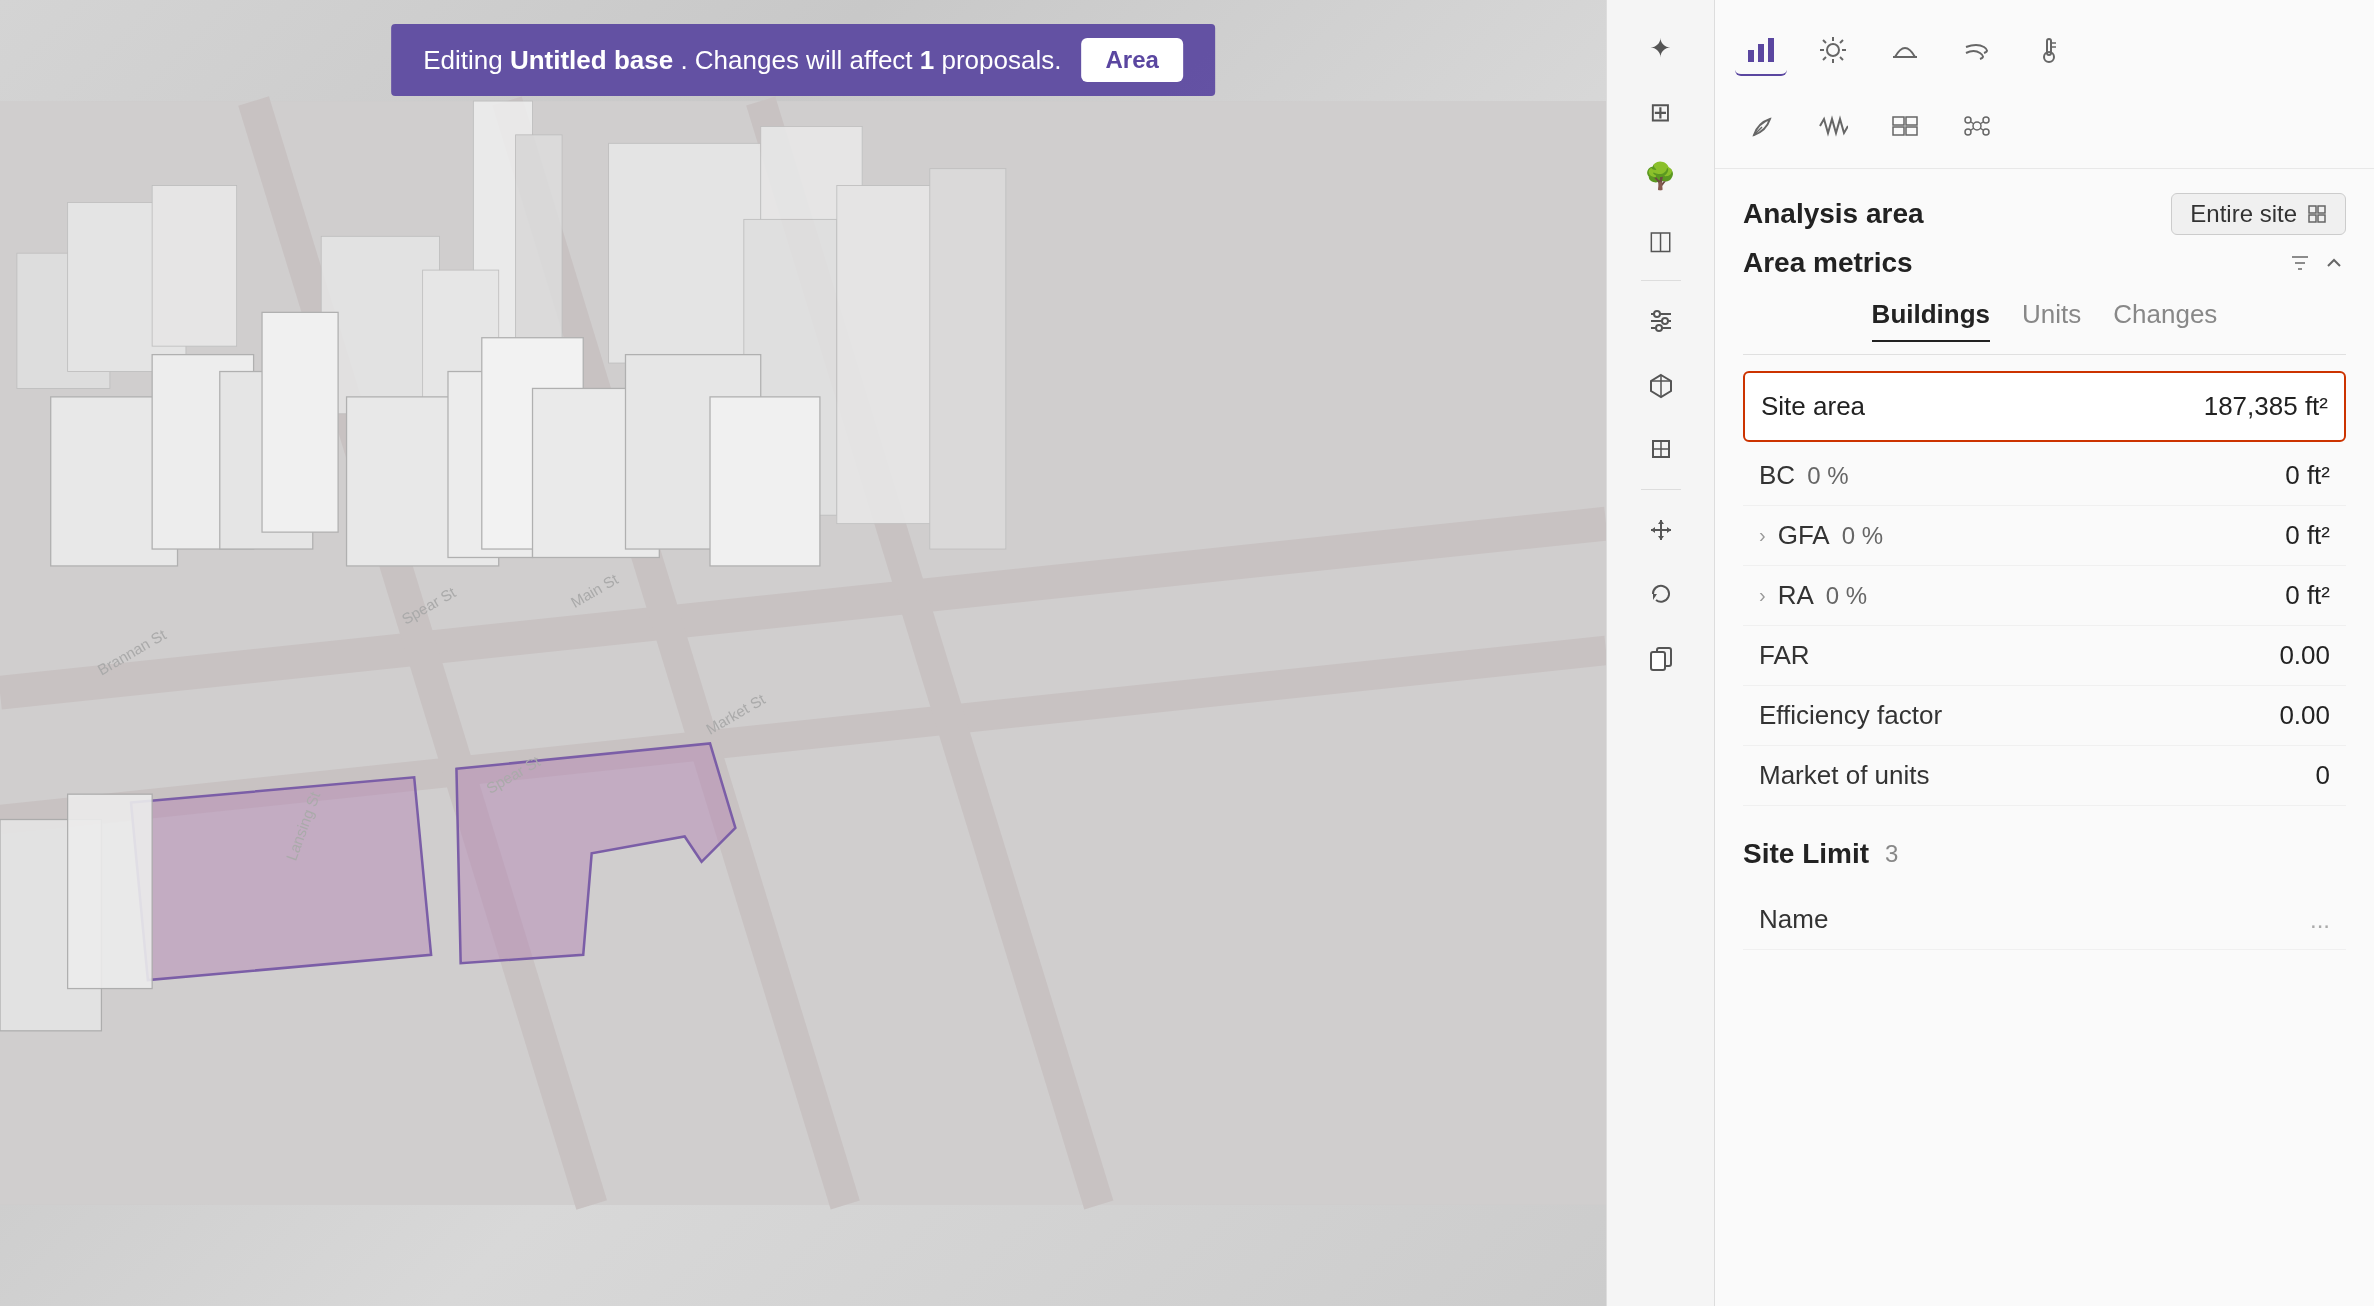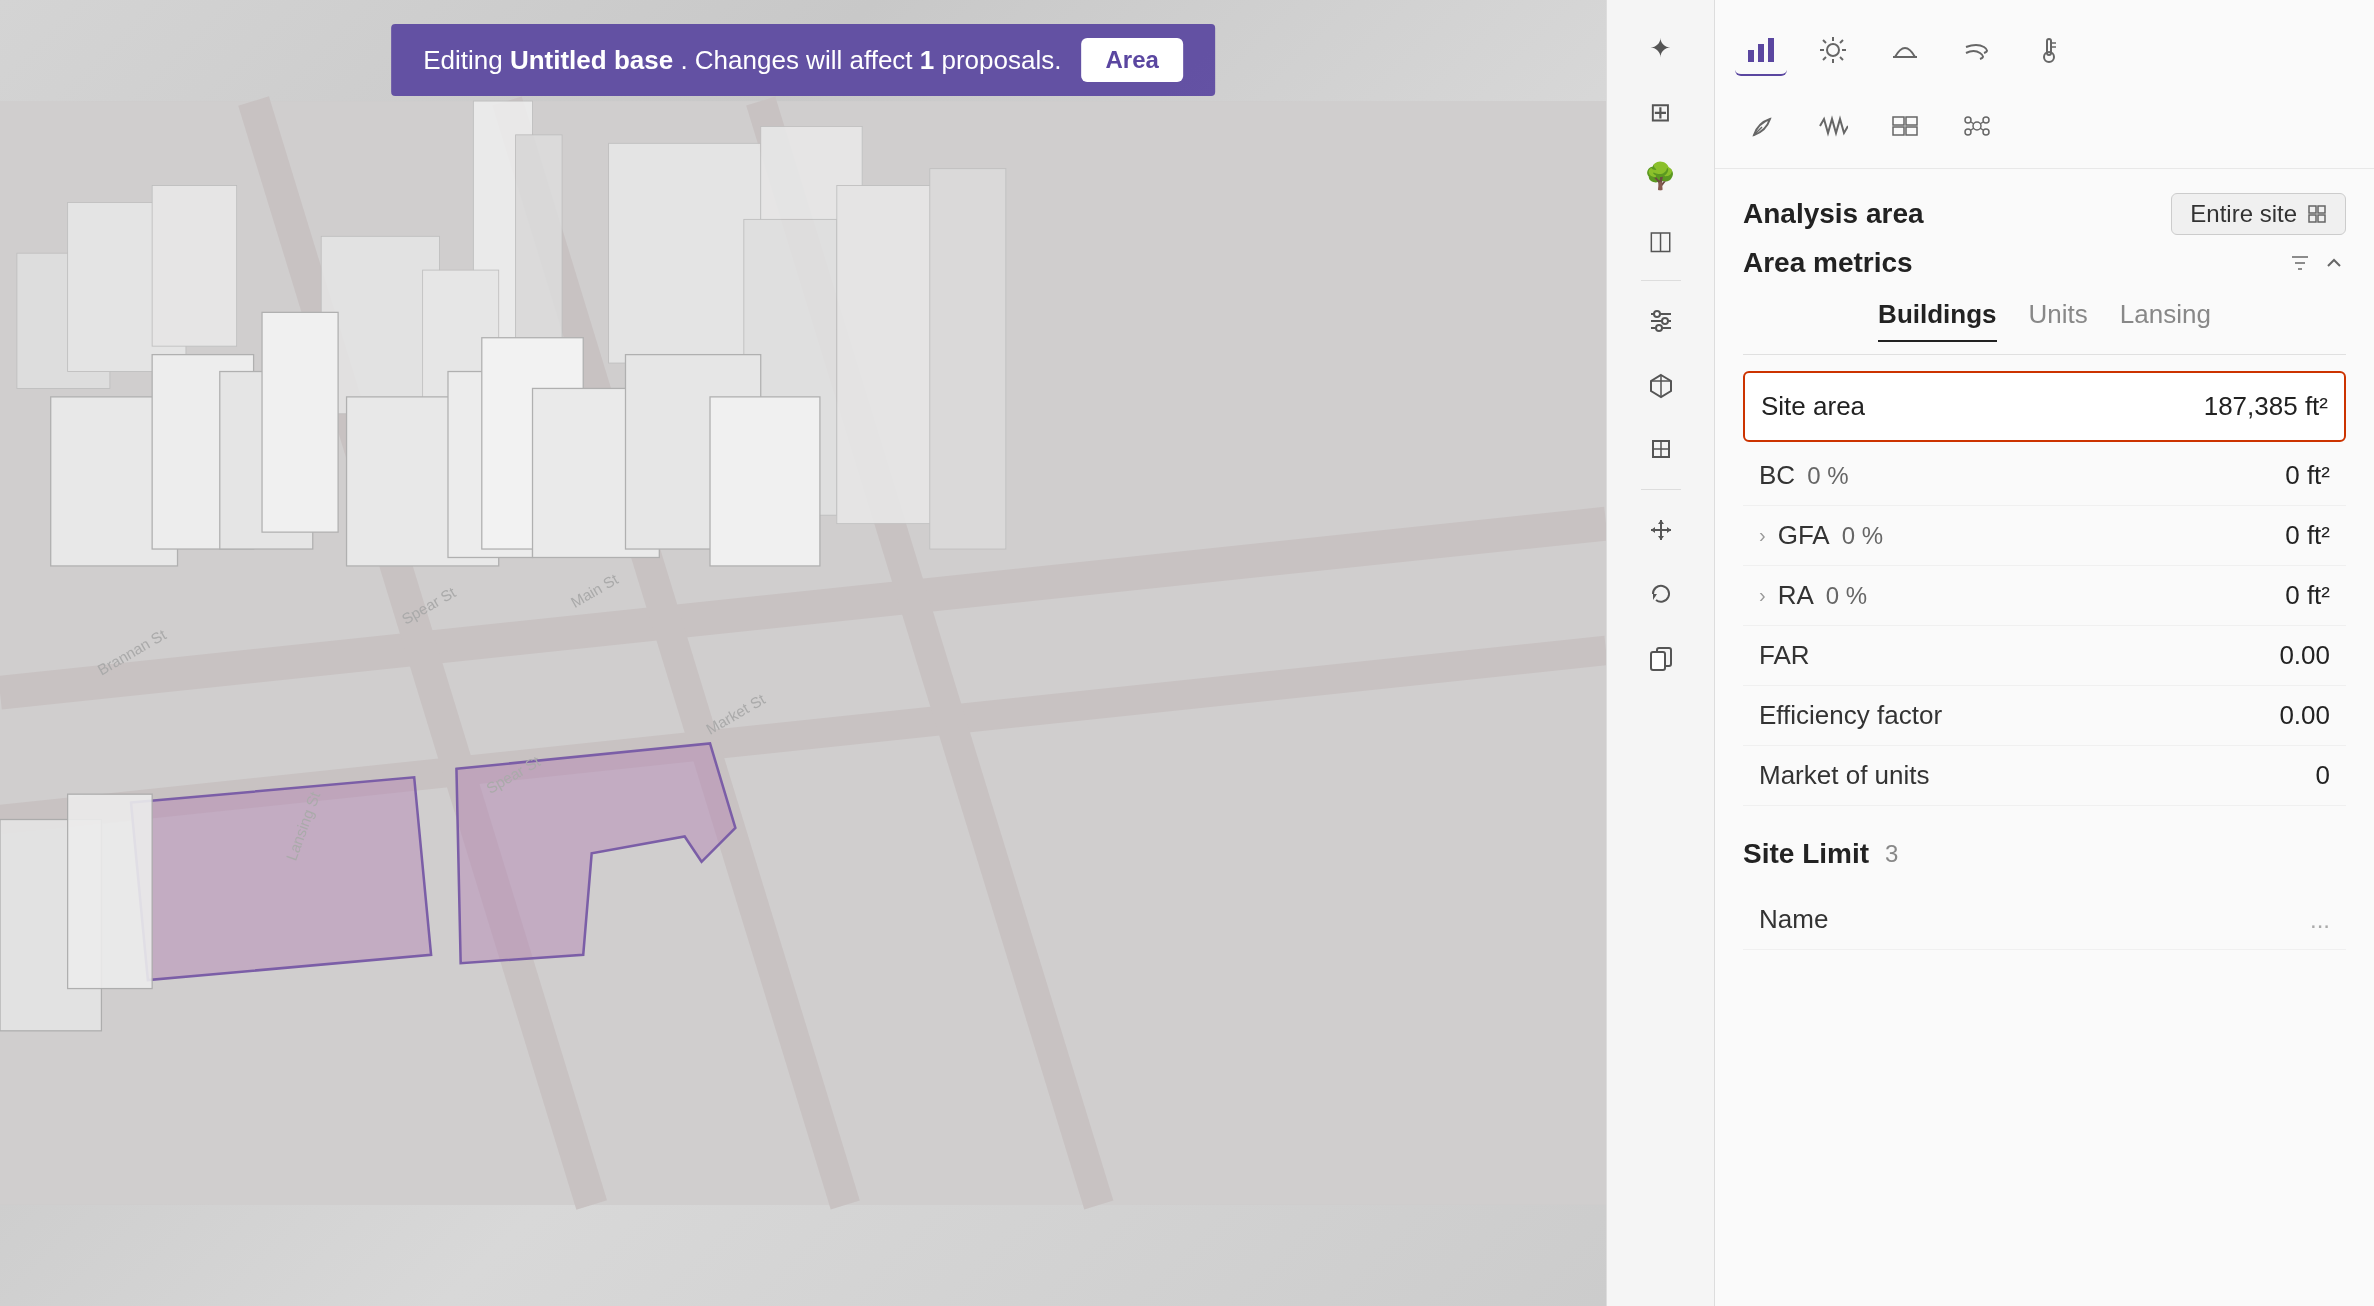--- a/index.html
+++ b/index.html
@@ -546,21 +546,21 @@
         </svg>
         <svg width="24" height="24" viewBox="0 0 24 24" fill="none">
           <polyline points="6,15 12,9 18,15" fill="none" stroke="#666" stroke-width="2"></polyline>
         </svg>
       </div>
     </div>
 
     <div class="tabs-row">
       <div class="tab active">Buildings</div>
       <div class="tab">Units</div>
-      <div class="tab">Lansing</div>
+      <div class="tab">Changes</div>
     </div>
 
     <div class="site-area-row">
       <span class="site-area-row-label">Site area</span>
       <span class="site-area-row-value">187,385 ft²</span>
     </div>
 
     <div class="metric-row">
       <div class="metric-row-left">
         <span class="metric-label">BC</span>

